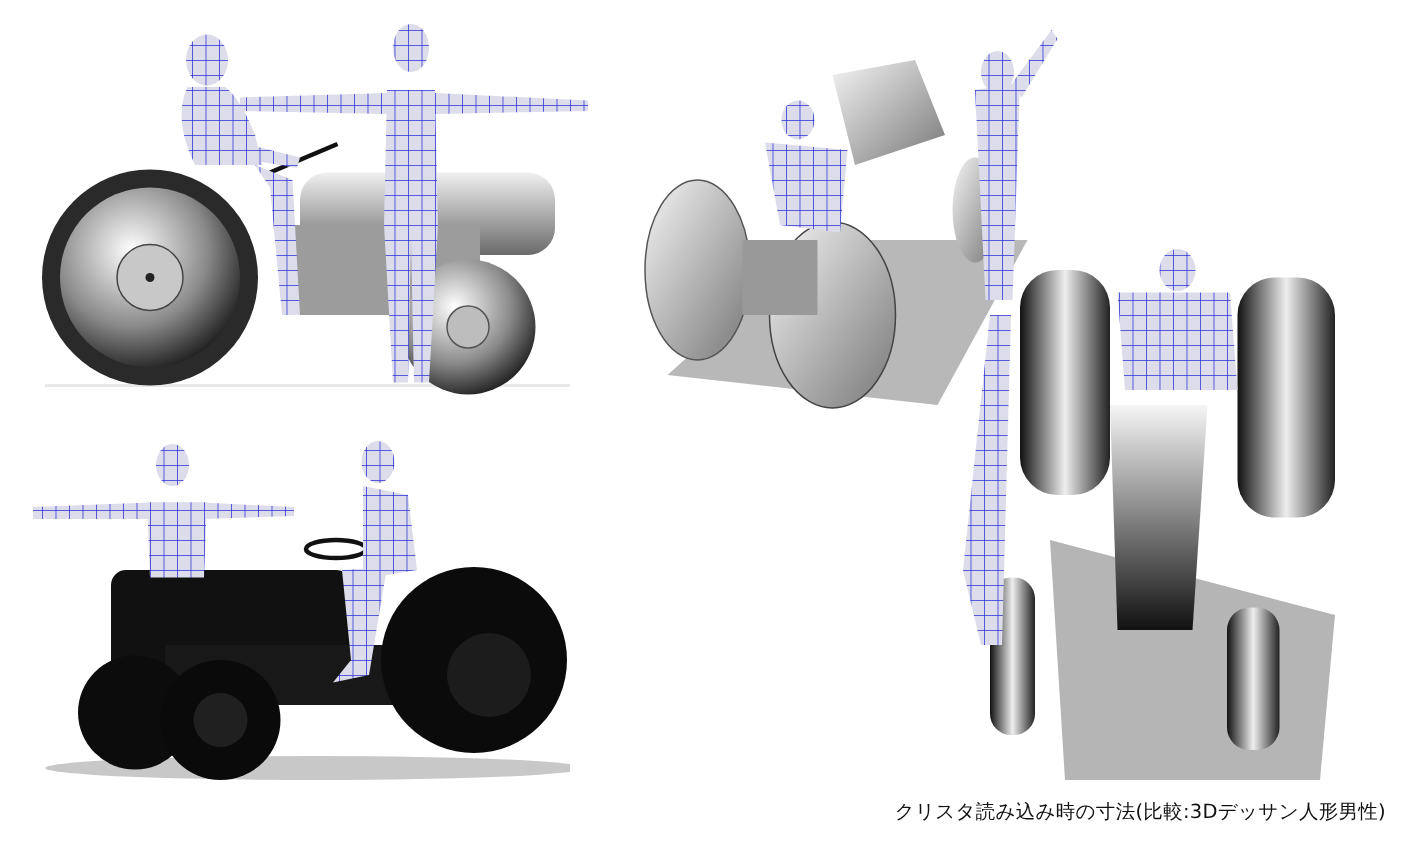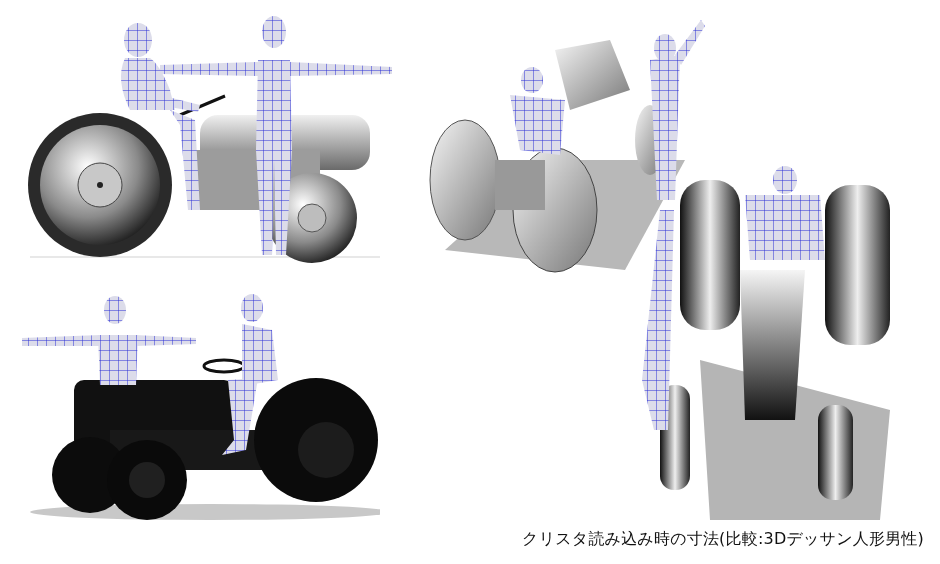--- a/index.html
+++ b/index.html
@@ -1,21 +1,21 @@
 <!DOCTYPE html>
 <html><head>
 <meta charset="utf-8">
 <style>
   html, body { margin:0; padding:0; background:#ffffff; }
   body { width:940px; height:564px; position:relative; overflow:hidden; font-family:"DejaVu Sans", sans-serif; }
   .panel { position:absolute; }
   svg { display:block; }
   .caption {
     position:absolute; right:16px; bottom:14px;
-    font-size:16px; color:#111; letter-spacing:0.2px; white-space:nowrap;
+    font-size:13px; color:#111; letter-spacing:0.2px; white-space:nowrap;
   }
 </style>
 </head>
 <body>
 
 <div class="panel" style="left:20px;top:10px;width:380px;height:255px;">
   <svg width="380" height="255" viewBox="0 0 380 255">
     <defs>
       <radialGradient id="tireG" cx="40%" cy="35%" r="70%">
           <stop offset="0" stop-color="#ffffff"></stop>

